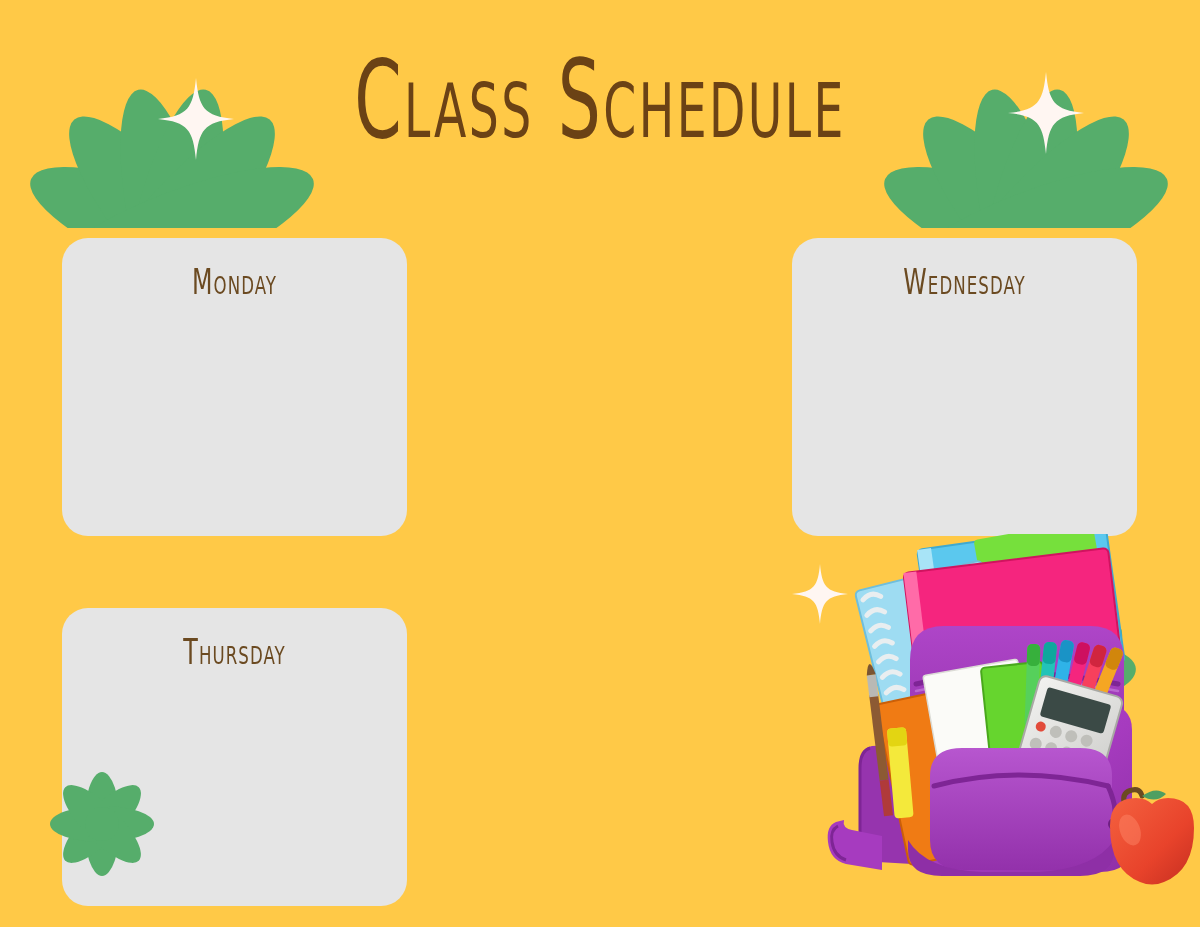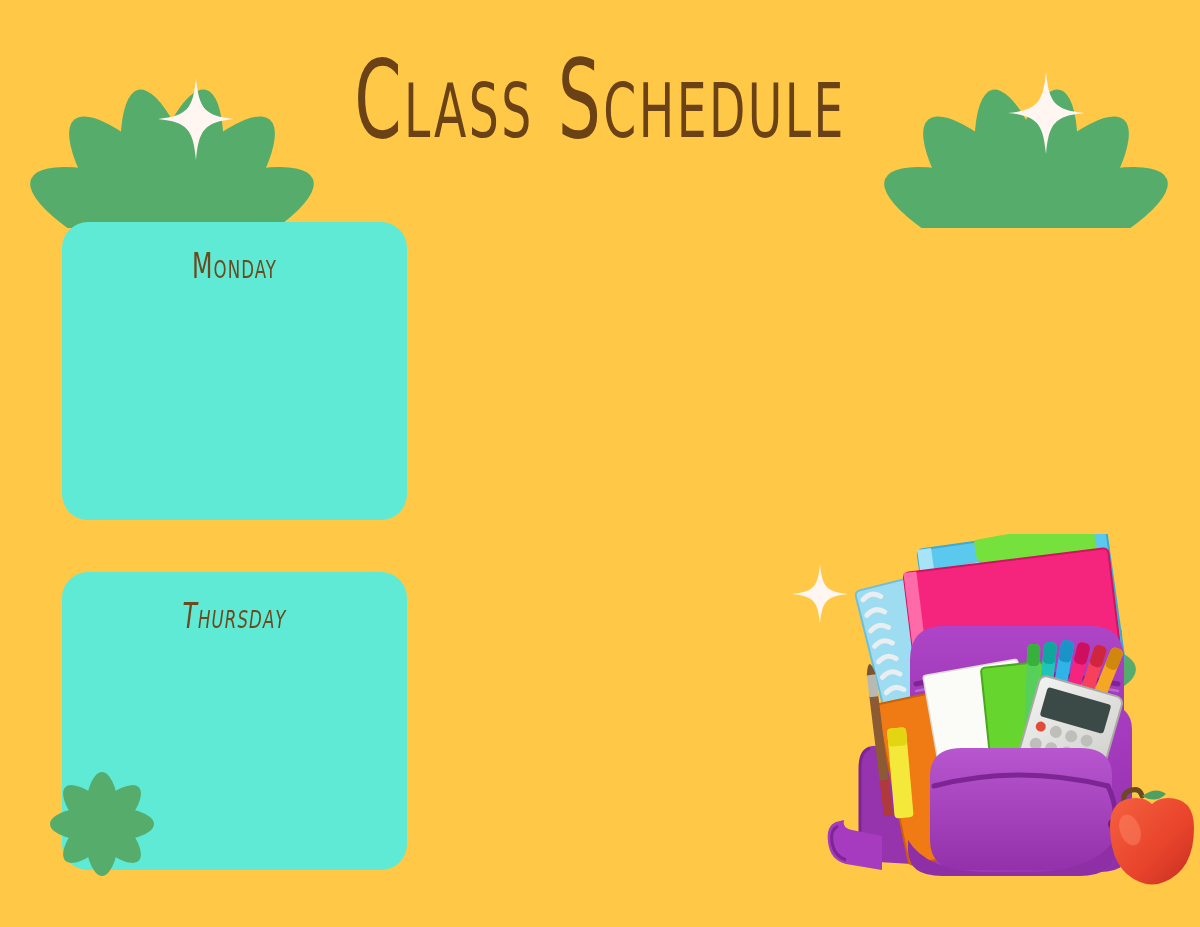--- a/index.html
+++ b/index.html
@@ -27,44 +27,45 @@
     font-variant:small-caps;
     letter-spacing:3px;
     transform:scaleX(0.82) scaleY(1.18);
     transform-origin:50% 0;
     white-space:nowrap;
   }
 
   
   .card {
     position:absolute;
-    background:#5eead4;
+    background:#e5e5e5;
     border-radius:26px;
     z-index:4;
+    margin-top:16px;
   }
   .card-label {
     position:absolute;
     left:0; right:0;
     top:26px;
     text-align:center;
     color:#6B4A21;
     font-size:30px;
     line-height:1;
     font-variant:small-caps;
     letter-spacing:1.2px;
     transform:scaleX(0.88) scaleY(1.2);
     transform-origin:50% 0;
     white-space:nowrap;
   }
 
   
   #card-monday    { left:62px;  top:222px; width:345px; height:298px; }
   #card-tuesday   { left:428px; top:222px; width:345px; height:298px; }
   #card-wednesday { left:792px; top:222px; width:345px; height:298px; }
-  #card-thursday  { left:62px;  top:572px; width:345px; height:298px;font-style:italic; }
+  #card-thursday  { left:62px;  top:592px; width:345px; height:298px; }
   #card-friday    { left:428px; top:560px; width:345px; height:298px; }
 
   
   .flower-fan { position:absolute; z-index:2; }
   #flower-left  { left:22px;  top:40px;  width:300px; height:188px; }
   #flower-right { left:876px; top:40px;  width:300px; height:188px; }
 
   
   #flower-bottom-left { position:absolute; left:32px; top:758px; width:140px; height:132px; z-index:5; }
 
@@ -128,20 +129,23 @@
     <svg viewBox="0 0 76 82" width="76" height="82">
       <path d="M38 0 C41 30 46 38 76 41 C46 44 41 52 38 82 C35 52 30 44 0 41 C30 38 35 30 38 0 Z" fill="#FFF6F2"></path>
     </svg>
   </div>
 
   <div class="card" id="card-monday">
     <div class="card-label">Monday</div>
   </div>
 
 
+  <div class="card" id="card-wednesday">
+    <div class="card-label">Wednesday</div>
+  </div>
 
   <div class="card" id="card-thursday">
     <div class="card-label">Thursday</div>
   </div>
 
 
   <div id="flower-bottom-left">
     <svg viewBox="0 0 140 132" width="140" height="132">
       <g fill="#56AD6B">
         <ellipse cx="70" cy="66" rx="18" ry="52" transform="rotate(0 70 66)"></ellipse>

